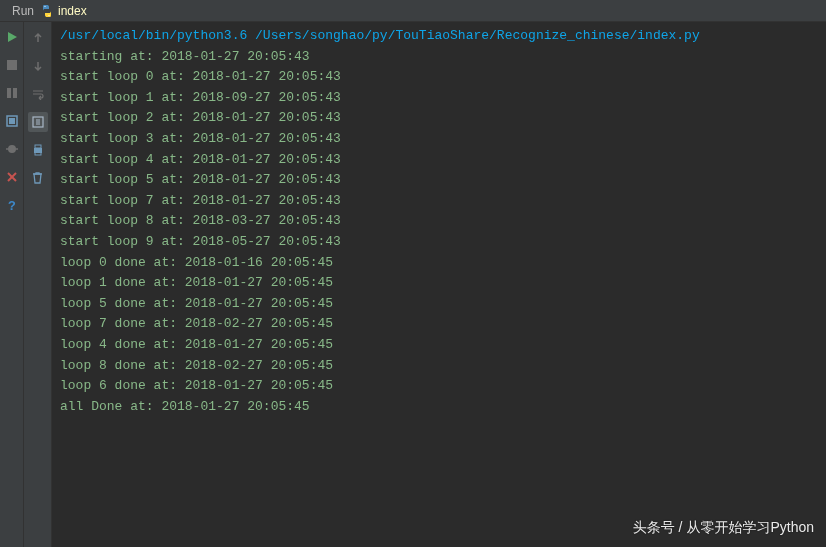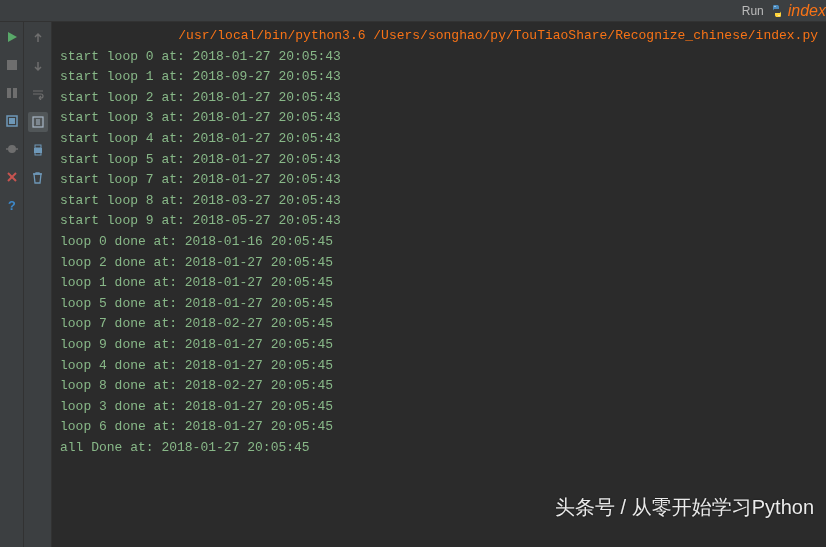--- a/index.html
+++ b/index.html
@@ -13,41 +13,39 @@
       overflow: hidden;
       position: relative;
     }
     .tab-bar {
       height: 22px;
       background: #3c3f41;
       border-bottom: 1px solid #323232;
       display: flex;
       align-items: center;
       padding-left: 12px;
-      justify-content: flex-end;
     }
     .tab-label {
       color: #bbbbbb;
       font-size: 12px;
       font-family: -apple-system, "Segoe UI", sans-serif;
       padding-right: 6px;
     }
     .tab-icon {
       width: 14px;
       height: 14px;
       margin-right: 4px;
       display: inline-flex;
       align-items: center;
       justify-content: center;
     }
     .tab-name {
-      color: #f97316;
-      font-size: 16px;
+      color: #fef9c3;
+      font-size: 12px;
       font-family: -apple-system, "Segoe UI", sans-serif;
-      font-style: italic;
     }
     .main-area {
       display: flex;
       height: calc(100% - 22px);
     }
     .left-toolbar {
       width: 24px;
       background: #3c3f41;
       display: flex;
       flex-direction: column;
@@ -87,35 +85,34 @@
       border-radius: 2px;
     }
     .console {
       flex: 1;
       background: #2b2b2b;
       padding: 4px 8px;
       overflow: hidden;
       line-height: 20.6px;
     }
     .console-header {
-      color: #f97316;
+      color: #0ea5e9;
       white-space: pre;
-      text-align: right;
     }
     .console-line {
       color: #88b888;
       white-space: pre;
     }
     .watermark {
       position: absolute;
       right: 12px;
-      bottom: 26px;
+      bottom: 10px;
       color: #ffffff;
       font-family: -apple-system, "Segoe UI", sans-serif;
-      font-size: 20px;
+      font-size: 14px;
       opacity: 0.9;
       text-shadow: 0 0 2px rgba(0,0,0,0.6);
     }
   </style>
 </head>
 <body>
 
 <div class="tab-bar">
   <span class="tab-label">Run</span>
   <span class="tab-icon">
@@ -207,37 +204,35 @@
           <path d="M3 3h7l-1 9H4z" fill="none" stroke="#6e98b8" stroke-width="1.3"></path>
           <path d="M5 3V2h3v1" fill="none" stroke="#6e98b8" stroke-width="1.3"></path>
           <line x1="2" y1="3" x2="11" y2="3" stroke="#6e98b8" stroke-width="1.3"></line>
         </svg>
     </div>
   </div>
 
   <div class="console">
     <div class="console-header">/usr/local/bin/python3.6 /Users/songhao/py/TouTiaoShare/Recognize_chinese/index.py</div>
     <div id="console-lines">
+        <div class="console-line">starting at: 2018-01-27 20:05:43</div>
         <div class="console-line">start loop 0 at: 2018-01-27 20:05:43</div>
         <div class="console-line">start loop 1 at: 2018-09-27 20:05:43</div>
         <div class="console-line">start loop 2 at: 2018-01-27 20:05:43</div>
         <div class="console-line">start loop 3 at: 2018-01-27 20:05:43</div>
         <div class="console-line">start loop 4 at: 2018-01-27 20:05:43</div>
         <div class="console-line">start loop 5 at: 2018-01-27 20:05:43</div>
         <div class="console-line">start loop 7 at: 2018-01-27 20:05:43</div>
         <div class="console-line">start loop 8 at: 2018-03-27 20:05:43</div>
         <div class="console-line">start loop 9 at: 2018-05-27 20:05:43</div>
         <div class="console-line">loop 0 done at: 2018-01-16 20:05:45</div>
-        <div class="console-line">loop 2 done at: 2018-01-27 20:05:45</div>
         <div class="console-line">loop 1 done at: 2018-01-27 20:05:45</div>
         <div class="console-line">loop 5 done at: 2018-01-27 20:05:45</div>
         <div class="console-line">loop 7 done at: 2018-02-27 20:05:45</div>
-        <div class="console-line">loop 9 done at: 2018-01-27 20:05:45</div>
         <div class="console-line">loop 4 done at: 2018-01-27 20:05:45</div>
         <div class="console-line">loop 8 done at: 2018-02-27 20:05:45</div>
-        <div class="console-line">loop 3 done at: 2018-01-27 20:05:45</div>
         <div class="console-line">loop 6 done at: 2018-01-27 20:05:45</div>
         <div class="console-line">all Done at: 2018-01-27 20:05:45</div>
       </div>
   </div>
 </div>
 
 <div class="watermark">头条号 / 从零开始学习Python</div>
 
 </body></html>

